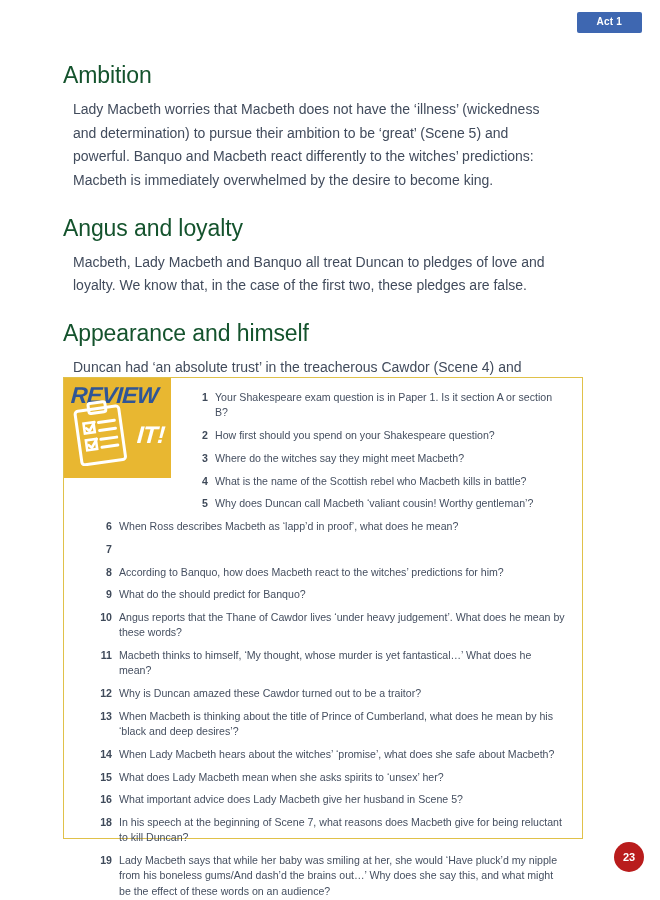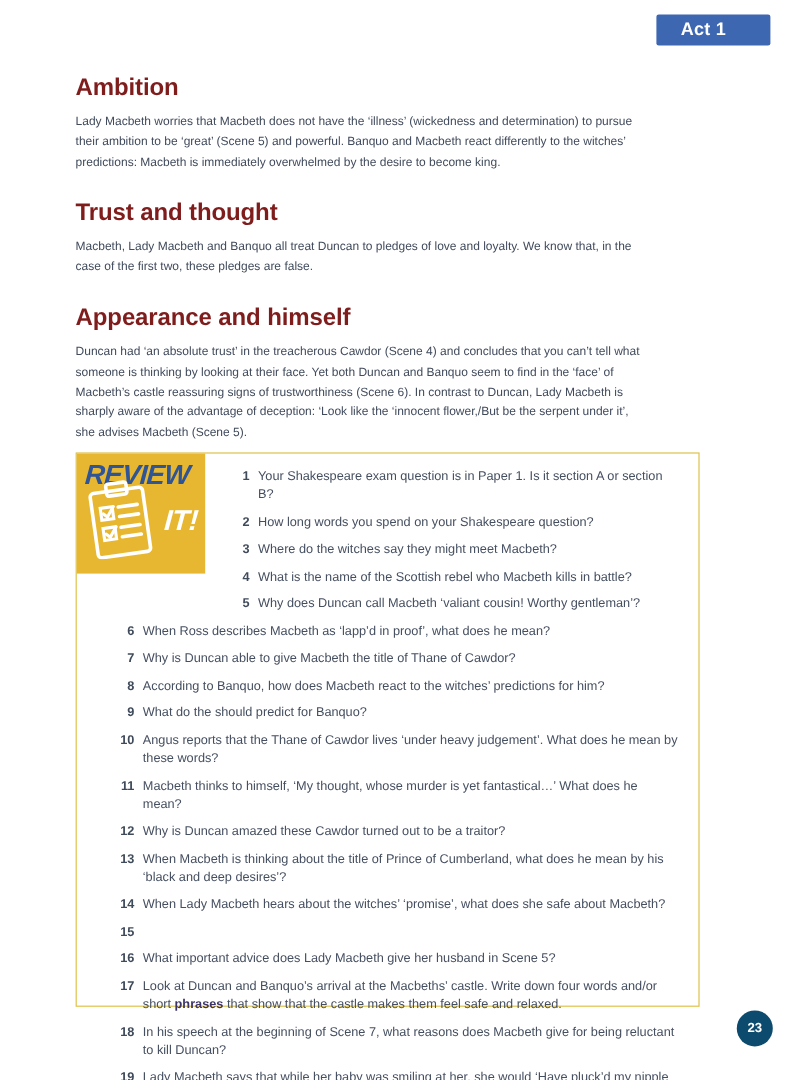--- a/index.html
+++ b/index.html
@@ -17,50 +17,50 @@
     overflow: hidden;
   }
 
   
   .act-tab {
     position: absolute;
     top: 12px;
     right: 18px;
     background: #3e67b1;
     color: #ffffff;
-    font-size: 15px;
+    font-size: 10px;
     font-weight: 700;
     letter-spacing: 0.2px;
-    padding: 5px 37px 6px 20px;
+    padding: 5px 20px 6px 20px;
     border-radius: 2px;
     text-align: center;
     line-height: 1;
   }
 
   
   .page-body {
     position: absolute;
     left: 63px;
     top: 62px;
     width: 534px;
   }
 
   h2.section-heading {
-    color: #7f1d1d;
-    font-size: 20px;
-    font-weight: 700;
+    color: #14532d;
+    font-size: 23px;
+    font-weight: 400;
     margin: 0 0 9px 0;
     letter-spacing: -0.1px;
     line-height: 1.15;
   }
   .section + .section { margin-top: 22px; }
 
   p.section-body {
-    margin: 0;
-    font-size: 10px;
+    margin: 10px;
+    font-size: 14px;
     line-height: 1.68;
     color: #414b5c;
     max-width: 476px;
   }
 
   
   .review-box {
     position: absolute;
     left: 63px;
     top: 377px;
@@ -149,21 +149,21 @@
   .q-text b { color: #3c3468; font-weight: 700; }
 
   
   .page-number {
     position: absolute;
     right: 16px;
     bottom: 28px;
     width: 30px;
     height: 30px;
     border-radius: 50%;
-    background: #0c4a6e;
+    background: #b91c1c;
     color: #ffffff;
     font-size: 11px;
     font-weight: 700;
     display: flex;
     align-items: center;
     justify-content: center;
   }
 </style>
 </head>
 <body>
@@ -171,21 +171,21 @@
 <div class="act-tab">
   <span>Act 1</span>
 </div>
 
 <div class="page-body">
   <div class="section">
     <h2 class="section-heading">Ambition</h2>
     <p class="section-body">Lady Macbeth worries that Macbeth does not have the ‘illness’ (wickedness and determination) to pursue their ambition to be ‘great’ (Scene 5) and powerful. Banquo and Macbeth react differently to the witches’ predictions: Macbeth is immediately overwhelmed by the desire to become king.</p>
   </div>
   <div class="section">
-    <h2 class="section-heading">Trust and thought</h2>
+    <h2 class="section-heading">Angus and loyalty</h2>
     <p class="section-body">Macbeth, Lady Macbeth and Banquo all treat Duncan to pledges of love and loyalty. We know that, in the case of the first two, these pledges are false.</p>
   </div>
   <div class="section">
     <h2 class="section-heading">Appearance and himself</h2>
     <p class="section-body">Duncan had ‘an absolute trust’ in the treacherous Cawdor (Scene 4) and concludes that you can’t tell what someone is thinking by looking at their face. Yet both Duncan and Banquo seem to find in the ‘face’ of Macbeth’s castle reassuring signs of trustworthiness (Scene 6). In contrast to Duncan, Lady Macbeth is sharply aware of the advantage of deception: ‘Look like the ‘innocent flower,/But be the serpent under it’, she advises Macbeth (Scene 5).</p>
   </div>
 </div>
 
 <div class="review-box">
 
@@ -211,42 +211,41 @@
   </div>
 
   <div class="questions">
     <ol class="q-list">
       <li class="q-item indented">
         <span class="q-num">1</span>
         <span class="q-text">Your Shakespeare exam question is in Paper 1. Is it section A or section B?</span>
       </li>
       <li class="q-item indented">
         <span class="q-num">2</span>
-        <span class="q-text">How long words you spend on your Shakespeare question?</span>
+        <span class="q-text">How first should you spend on your Shakespeare question?</span>
       </li>
       <li class="q-item indented">
         <span class="q-num">3</span>
         <span class="q-text">Where do the witches say they might meet Macbeth?</span>
       </li>
       <li class="q-item indented">
         <span class="q-num">4</span>
         <span class="q-text">What is the name of the Scottish rebel who Macbeth kills in battle?</span>
       </li>
       <li class="q-item indented">
         <span class="q-num">5</span>
         <span class="q-text">Why does Duncan call Macbeth ‘valiant cousin! Worthy gentleman’?</span>
       </li>
 
       <li class="q-item normal">
         <span class="q-num">6</span>
         <span class="q-text">When Ross describes Macbeth as ‘lapp’d in proof’, what does he mean?</span>
       </li>
       <li class="q-item normal">
         <span class="q-num">7</span>
-        <span class="q-text">Why is Duncan able to give Macbeth the title of Thane of Cawdor?</span>
       </li>
       <li class="q-item normal">
         <span class="q-num">8</span>
         <span class="q-text">According to Banquo, how does Macbeth react to the witches’ predictions for him?</span>
       </li>
       <li class="q-item normal">
         <span class="q-num">9</span>
         <span class="q-text">What do the should predict for Banquo?</span>
       </li>
       <li class="q-item normal">
@@ -264,30 +263,27 @@
       <li class="q-item normal">
         <span class="q-num">13</span>
         <span class="q-text">When Macbeth is thinking about the title of Prince of Cumberland, what does he mean by his ‘black and deep desires’?</span>
       </li>
       <li class="q-item normal">
         <span class="q-num">14</span>
         <span class="q-text">When Lady Macbeth hears about the witches’ ‘promise’, what does she safe about Macbeth?</span>
       </li>
       <li class="q-item normal">
         <span class="q-num">15</span>
+        <span class="q-text">What does Lady Macbeth mean when she asks spirits to ‘unsex’ her?</span>
       </li>
       <li class="q-item normal">
         <span class="q-num">16</span>
         <span class="q-text">What important advice does Lady Macbeth give her husband in Scene 5?</span>
       </li>
 
-      <li class="q-item normal">
-        <span class="q-num">17</span>
-        <span class="q-text"><span>Look at Duncan and Banquo’s arrival at the Macbeths’ castle. Write down four words and/or short </span><b>phrases</b><span> that show that the castle makes them feel safe and relaxed.</span></span>
-      </li>
 
       <li class="q-item normal">
         <span class="q-num">18</span>
         <span class="q-text">In his speech at the beginning of Scene 7, what reasons does Macbeth give for being reluctant to kill Duncan?</span>
       </li>
       <li class="q-item normal">
         <span class="q-num">19</span>
         <span class="q-text">Lady Macbeth says that while her baby was smiling at her, she would ‘Have pluck’d my nipple from his boneless gums/And dash’d the brains out…’ Why does she say this, and what might be the effect of these words on an audience?</span>
       </li>
 

